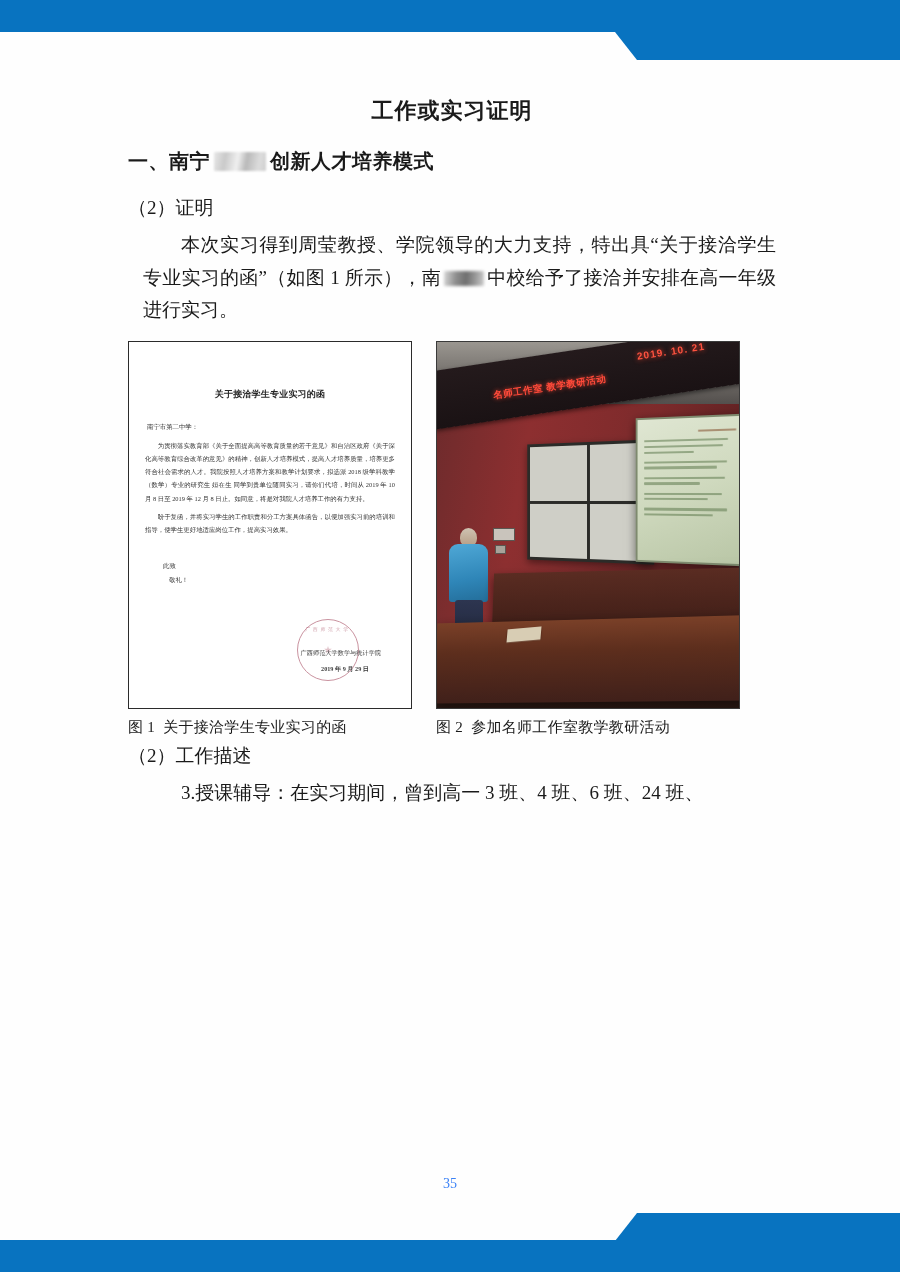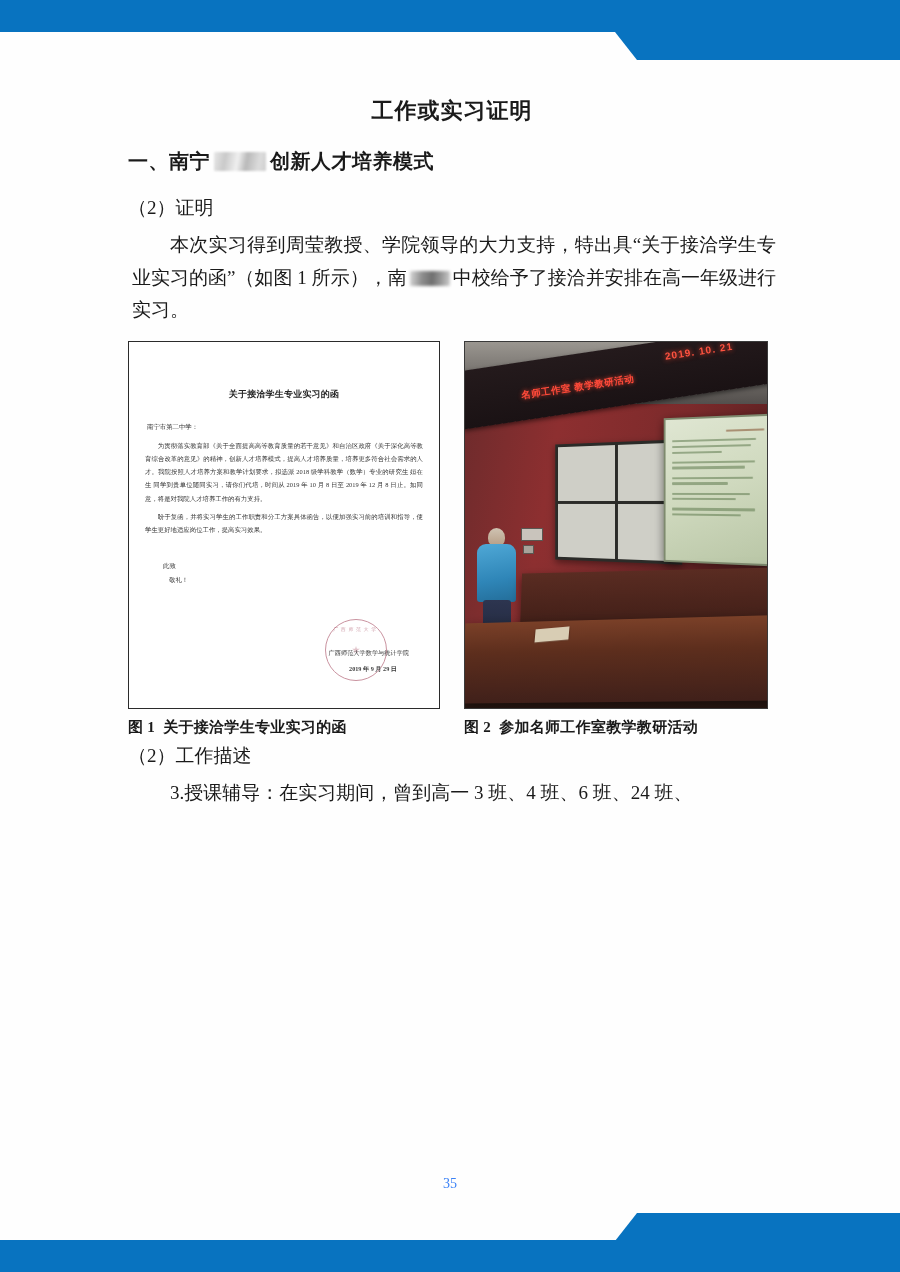--- a/index.html
+++ b/index.html
@@ -91,48 +91,48 @@
   }
 
   .sub-label {
     font-size: 19px;
     margin: 0 0 8px 0;
   }
 
   p.body {
     font-size: 19px;
     line-height: 1.72;
-    margin: 0 0 6px 4px;
+    margin: 0 0 6px 15px;
     text-align: justify;
     text-justify: inter-ideograph;
     text-indent: 2em;
   }
 
   
   .figures {
     display: flex;
     gap: 24px;
     margin: 14px 0 0 0;
     align-items: flex-start;
   }
-  .fig { width: 312px; }
+  .fig { width: 284px; }
   .fig.photo { width: 304px; }
 
   .fig-frame {
     border: 1px solid #2b2b2b;
     background: #fff;
     height: 368px;
     overflow: hidden;
     position: relative;
   }
   .fig-frame.photo { border: 1px solid #3a3a3a; height: 368px; }
 
   .fig-caption {
     font-size: 15px;
-    font-weight: bold;
+    font-weight: normal;
     margin-top: 9px;
     white-space: nowrap;
     letter-spacing: .3px;
   }
   .fig-caption .cap-num { margin-right: 8px; }
 
   
   .letter {
     position: absolute;
     inset: 0;

